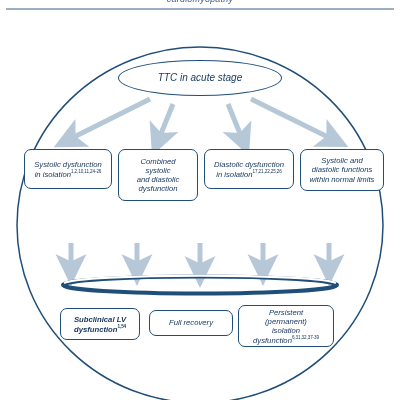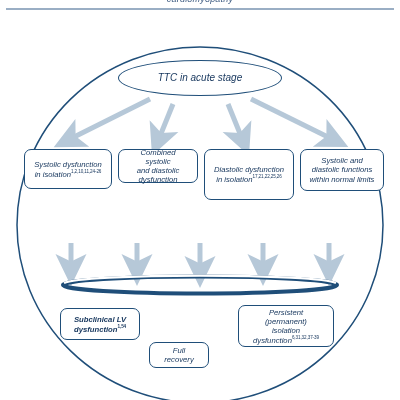--- a/index.html
+++ b/index.html
@@ -94,29 +94,29 @@
     <span>TTC in acute stage</span>
   </div>
 
   <div class="node rbox" style="left:24px;top:149px;width:88px;height:40px;">
     <div>
       <span class="t">Systolic dysfunction</span>
       <span class="t"><span>in isolation</span><sup>1,2,10,11,24-26</sup></span>
     </div>
   </div>
 
-  <div class="node rbox" style="left:118px;top:149px;width:80px;height:34px;">
+  <div class="node rbox" style="left:118px;top:149px;width:80px;height:52px;">
     <div>
       <span class="t">Combined systolic</span>
       <span class="t">and diastolic</span>
       <span class="t">dysfunction</span>
     </div>
   </div>
 
-  <div class="node rbox" style="left:204px;top:149px;width:90px;height:51px;">
+  <div class="node rbox" style="left:204px;top:149px;width:90px;height:40px;">
     <div>
       <span class="t">Diastolic dysfunction</span>
       <span class="t"><span>in isolation</span><sup>17,21,22,25,26</sup></span>
     </div>
   </div>
 
   <div class="node rbox" style="left:300px;top:149px;width:84px;height:42px;font-style:italic;">
     <div>
       <span class="t">Systolic and</span>
       <span class="t">diastolic functions</span>
@@ -125,21 +125,21 @@
   </div>
 
 
   <div class="node rbox" style="left:60px;top:308px;width:80px;height:32px;font-weight:bold;">
     <div>
       <span class="t">Subclinical LV</span>
       <span class="t"><span>dysfunction</span><sup>1,54</sup></span>
     </div>
   </div>
 
-  <div class="node rbox" style="left:149px;top:310px;width:60px;height:26px;margin-top:32px;">
+  <div class="node rbox" style="left:149px;top:310px;width:84px;height:26px;">
     <span>Full recovery</span>
   </div>
 
   <div class="node rbox" style="left:238px;top:305px;width:96px;height:42px;">
     <div>
       <span class="t">Persistent (permanent)</span>
       <span class="t">isolation</span>
       <span class="t"><span>dysfunction</span><sup>6,31,32,37-39</sup></span>
     </div>
   </div>

